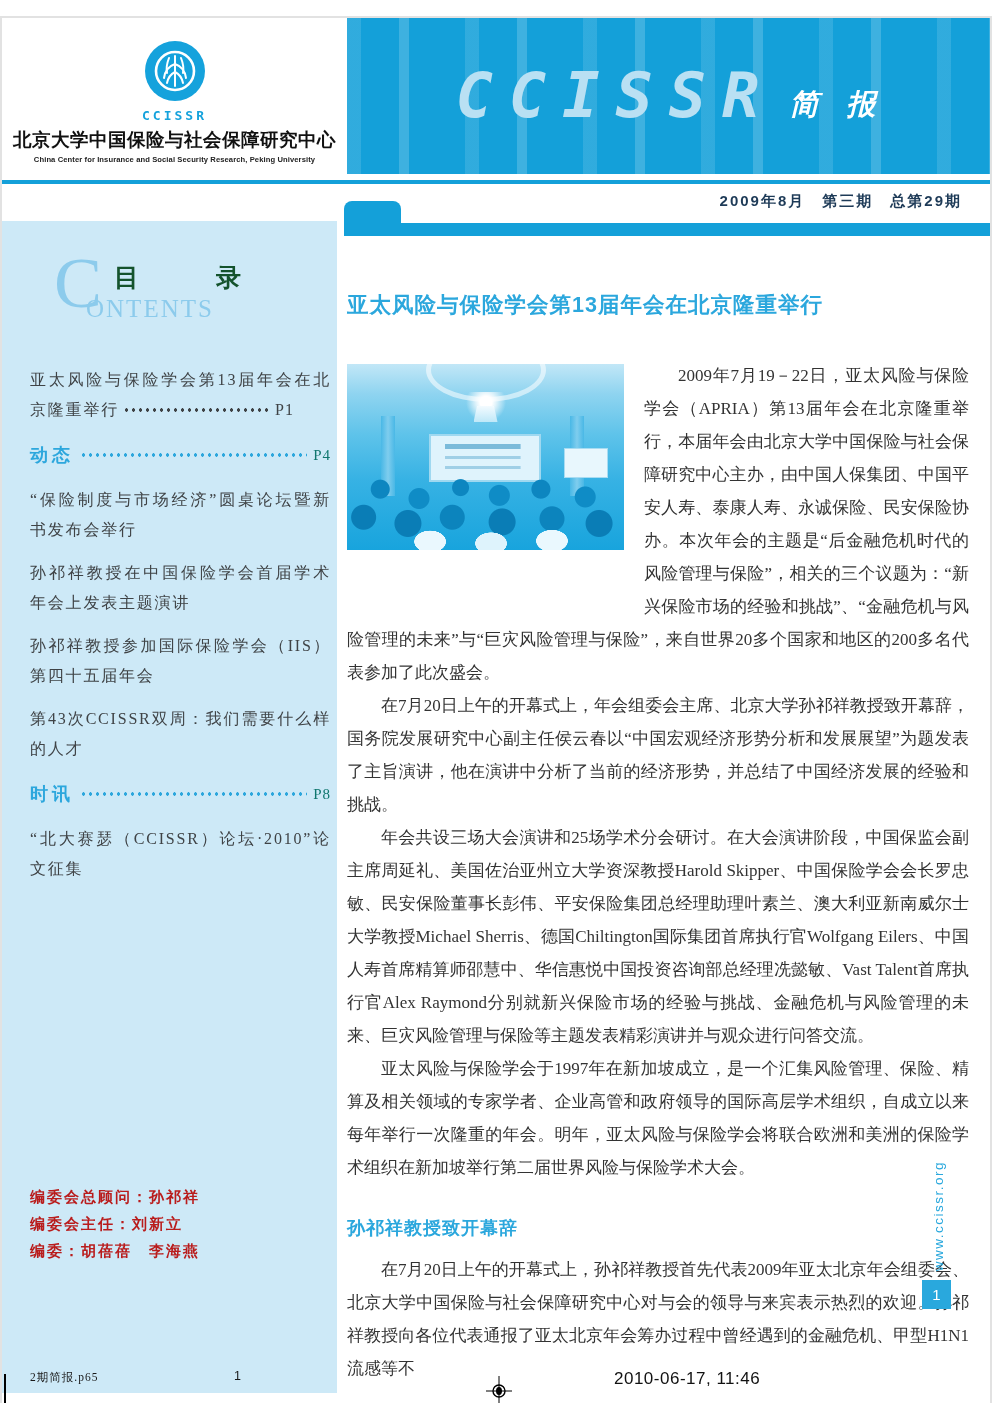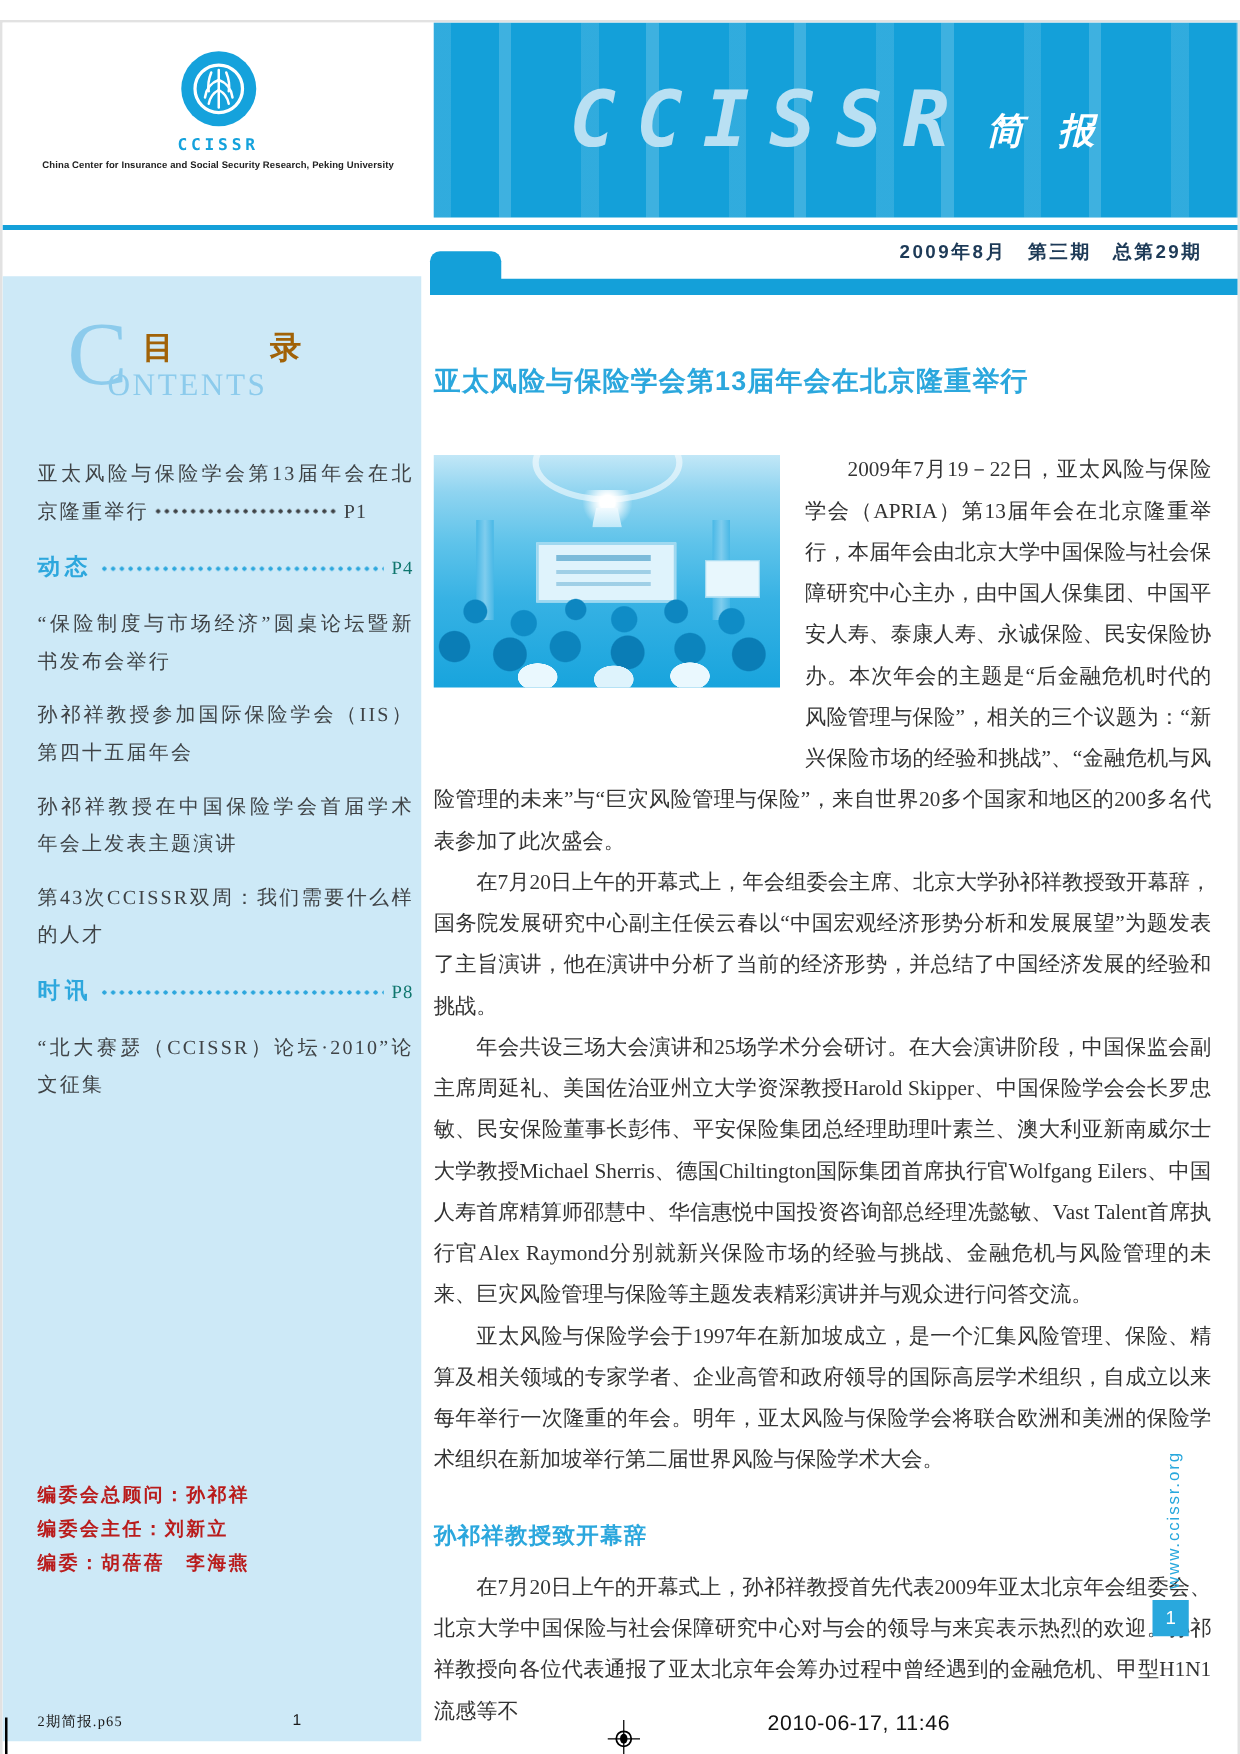--- a/index.html
+++ b/index.html
@@ -38,27 +38,27 @@
   }
   .top-rule { position:absolute; left:0; top:162px; width:992px; height:4px; background:#14a0d9; }
   .issue-line { position:absolute; right:28px; top:174px; color:#1d3a57; font-size:15px; font-weight:bold; letter-spacing:2px; }
   .tab { position:absolute; left:342px; top:183px; width:57px; height:24px; background:#14a0d9; border-radius:8px 8px 0 0; }
   .tab-bar { position:absolute; left:342px; top:205px; width:650px; height:13px; background:#14a0d9; }
 
   
   .sidebar { position:absolute; left:0; top:203px; width:335px; height:1172px; background:#cde9f7; }
   .contents-head { position:relative; height:120px; }
   .c-big { position:absolute; left:52px; top:26px; color:#8ccbec; font-size:72px; line-height:1; font-family:"Liberation Serif", serif; }
-  .mulu { position:absolute; left:112px; top:40px; color:#a16207; font-size:25px; font-weight:bold; letter-spacing:26px; font-family:Liberation Serif, serif;text-align:right; }
+  .mulu { position:absolute; left:112px; top:40px; color:#14532d; font-size:25px; font-weight:bold; letter-spacing:26px; font-family:Liberation Serif, serif;text-align:right; }
   .ontents { position:absolute; left:84px; top:74px; color:#8ccbec; font-size:25px; letter-spacing:2px; font-family:"Liberation Serif", serif; }
 
   .toc { padding:24px 6px 0 28px; font-family:"Liberation Serif", serif; color:#3f4346; font-size:16px; line-height:30px; }
   .toc-item { margin-bottom:13px; text-align:justify; letter-spacing:1.8px; }
   .toc-section { display:flex; align-items:center; margin:15px 0 15px 0; }
-  .toc-section-label { color:#2da7dd; font-weight:bold; font-size:18px; letter-spacing:4px; font-family:Liberation Mono, monospace; }
+  .toc-section-label { color:#2da7dd; font-weight:bold; font-size:18px; letter-spacing:4px; font-family:Liberation Serif, serif; }
   .dots { display:inline-block; height:4px; vertical-align:3px;
           background-image:radial-gradient(circle, currentColor 1.5px, transparent 1.9px);
           background-size:7px 4px; background-repeat:repeat-x; }
   .dots-inline { width:148px; margin:0 4px; color:#3f4346; }
   .dots-flex { flex:1; margin:0 6px; color:#2da7dd; }
   .toc-page { letter-spacing:1px; }
   .toc-page-blue { color:#0f766e; font-family:"Liberation Serif", serif; font-size:15px; }
 
   .editorial { position:absolute; left:28px; top:962px; color:#b91c1c; font-weight:bold; font-size:15px; line-height:27px; letter-spacing:2px; }
 
@@ -135,20 +135,21 @@
             <path d="M31 24 C25 26 21 31 20 38"></path>
             <path d="M31 24 C37 26 41 31 42 38"></path>
             <path d="M31 32 C27 34 24 38 23 43"></path>
             <path d="M31 32 C35 34 38 38 39 43"></path>
             <path d="M25 18 C23 23 22 28 23 33"></path>
             <path d="M37 18 C39 23 40 28 39 33"></path>
           </g>
         </svg>
       </span>
       <div class="logo-acronym">CCISSR</div>
+      <div class="org-cn">北京大学中国保险与社会保障研究中心</div>
       <div class="org-en">China Center for Insurance and Social Security Research, Peking University</div>
     </div>
   </div>
 
   <div class="header-right">
     <span class="wordmark">CCISSR</span>
     <span class="wordmark-suffix">简 报</span>
   </div>
 
   <div class="top-rule"></div>
@@ -168,22 +169,22 @@
         <span>亚太风险与保险学会第13届年会在北京隆重举行</span><span class="dots dots-inline"></span><span class="toc-page">P1</span>
       </div>
 
       <div class="toc-section">
         <span class="toc-section-label">动态</span>
         <span class="dots dots-flex"></span>
         <span class="toc-page toc-page-blue">P4</span>
       </div>
 
       <div class="toc-item">“保险制度与市场经济”圆桌论坛暨新书发布会举行</div>
+      <div class="toc-item">孙祁祥教授在中国保险学会首届学术年会上发表主题演讲</div>
       <div class="toc-item">孙祁祥教授参加国际保险学会（IIS）第四十五届年会</div>
-      <div class="toc-item">孙祁祥教授在中国保险学会首届学术年会上发表主题演讲</div>
       <div class="toc-item">第43次CCISSR双周：我们需要什么样的人才</div>
 
       <div class="toc-section">
         <span class="toc-section-label">时讯</span>
         <span class="dots dots-flex"></span>
         <span class="toc-page toc-page-blue">P8</span>
       </div>
 
       <div class="toc-item">“北大赛瑟（CCISSR）论坛·2010”论文征集</div>
     </div>

